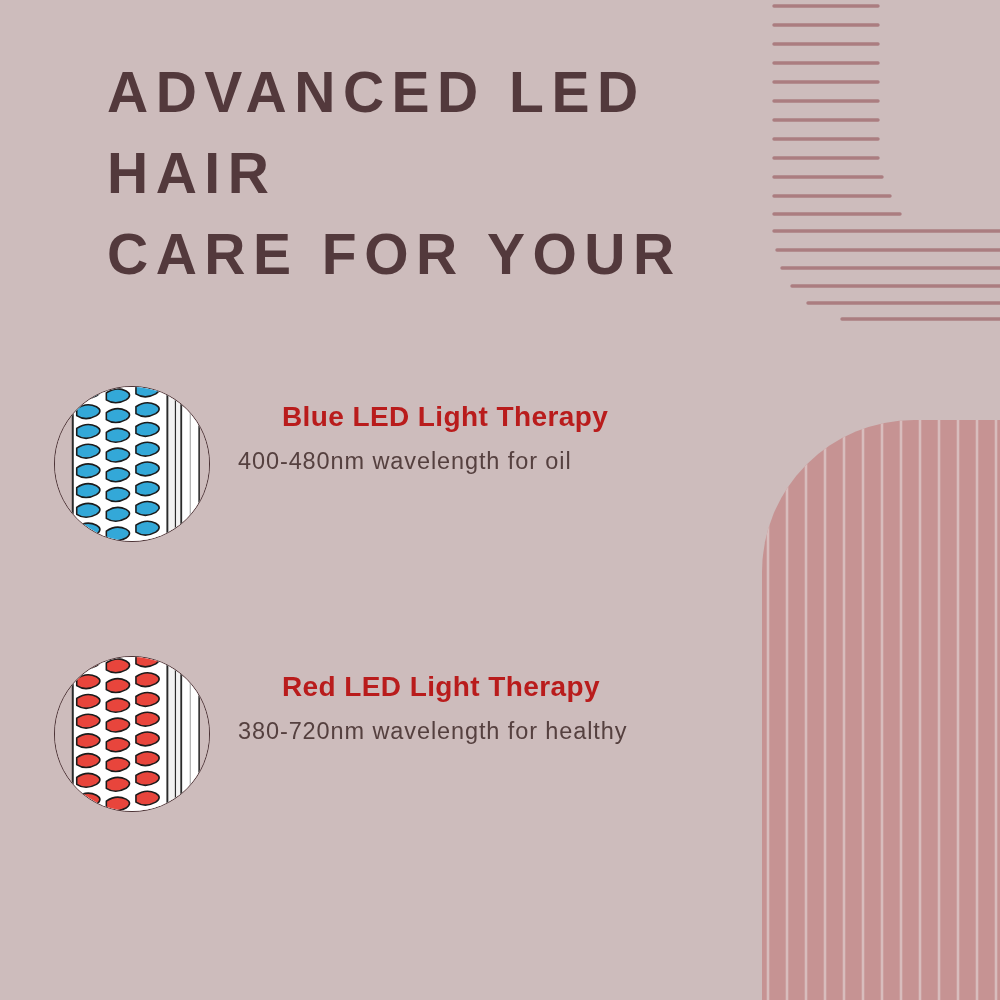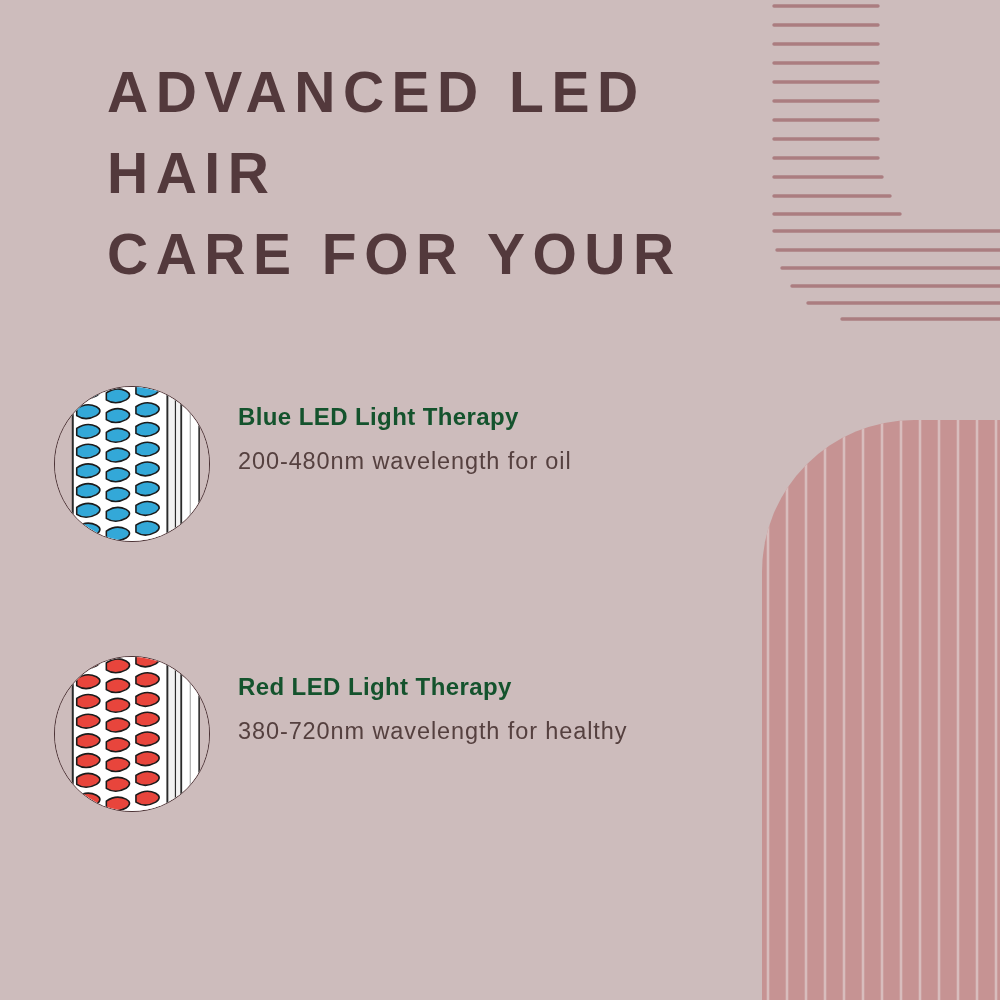--- a/index.html
+++ b/index.html
@@ -77,26 +77,27 @@
   }
   .thumb svg { display:block; width:100%; height:100%; }
 
   .feature-text {
     margin-left:28px;
     padding-top:16px;
   }
   .feature-title {
     font-family:"Liberation Sans", sans-serif;
     font-weight:700;
-    font-size:24px;
+    font-size:28px;
     line-height:30px;
     letter-spacing:0.4px;
-    color:#14532d;
+    color:#b91c1c;
     margin-bottom:12px;
     white-space:nowrap;
+    margin-left:44px;
   }
   .feature-desc {
     font-family:"Liberation Sans", sans-serif;
     font-weight:400;
     font-size:23.5px;
     line-height:35px;
     letter-spacing:0.9px;
     color:#55403f;
     max-width:520px;
   }
@@ -216,21 +217,21 @@
               <path d="M52,10 q10,-7 20,-2 q7,4 0,9 q-11,6 -20,0 z"></path>
               <path d="M82,4 q10,-7 20,-2 q7,4 0,9 q-11,6 -20,0 z"></path>
             </g>
           </g>
         </g>
       </svg>
     </div>
     <div class="feature-text">
       <div class="feature-title">Blue LED Light Therapy</div>
       <div class="feature-desc">
-        <span class="ln">200-480nm wavelength for oil</span>
+        <span class="ln">400-480nm wavelength for oil</span>
       </div>
     </div>
   </div>
 
   <div class="feature red">
     <div class="thumb">
       <svg viewBox="0 0 156 156" aria-hidden="true">
         <rect x="0" y="0" width="156" height="156" fill="#cdbcbc"></rect>
         <rect x="18" y="-6" width="96" height="170" fill="#ffffff" stroke="#2b2b2b" stroke-width="2"></rect>
         <rect x="114" y="-6" width="14" height="170" fill="#f2f2f2" stroke="#2b2b2b" stroke-width="1.6"></rect>

